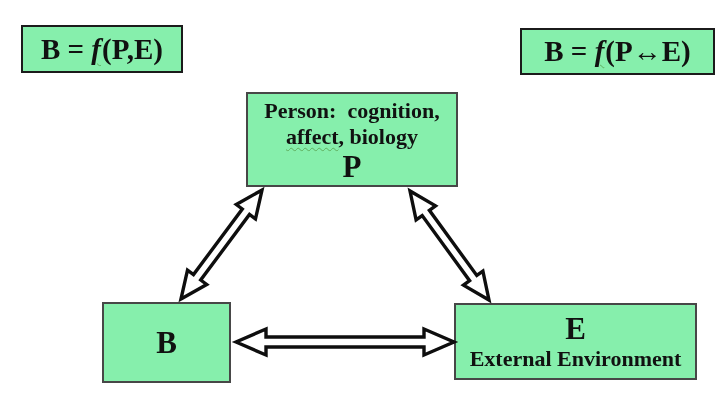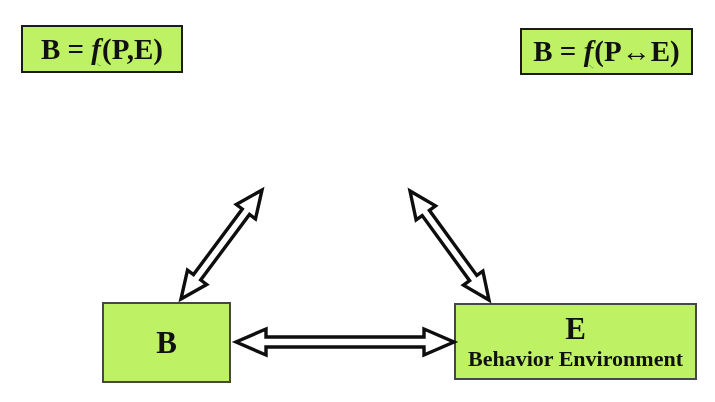--- a/index.html
+++ b/index.html
@@ -9,35 +9,35 @@
     height: 402px;
     background: #ffffff;
     font-family: "Liberation Serif", "DejaVu Serif", serif;
     font-weight: bold;
     color: #111111;
     overflow: hidden;
   }
   .box {
     position: absolute;
     box-sizing: border-box;
-    background: #bef264;
+    background: #86efac;
     display: flex;
     flex-direction: column;
     align-items: center;
     justify-content: center;
     text-align: center;
   }
   .formula-box {
     border: 2px solid #1b1b1b;
     font-size: 29px;
     line-height: 1;
     white-space: nowrap;
   }
   .formula-left  { left: 21px; top: 25px; width: 162px; height: 48px; }
-  .formula-right { left: 520px; top: 28px; width: 173px; height: 47px; }
+  .formula-right { left: 520px; top: 28px; width: 195px; height: 47px; }
   .node-box { border: 2px solid #474747; }
   .person-box      { left: 246px; top: 92px;  width: 212px; height: 95px; padding-top: 2px; }
   .behavior-box    { left: 102px; top: 302px; width: 129px; height: 81px; }
   .environment-box { left: 454px; top: 303px; width: 243px; height: 77px; }
   .node-line { font-size: 22px; line-height: 26px; white-space: nowrap; }
   .node-letter { font-size: 31px; line-height: 34px; }
   .f-italic {
     font-style: italic;
     padding-right: 1px;
   }
@@ -67,28 +67,33 @@
 <div class="stage">
 
   <div class="box formula-box formula-left">
     <span><span>B = </span><span class="f-italic squiggle">f</span><span>(P,E)</span></span>
   </div>
 
   <div class="box formula-box formula-right">
     <span><span>B = </span><span class="f-italic squiggle">f</span><span>(P↔E)</span></span>
   </div>
 
+  <div class="box node-box person-box">
+    <div class="node-line">Person: &nbsp;cognition,</div>
+    <div class="node-line"><span class="squiggle">affect</span><span>, biology</span></div>
+    <div class="node-letter">P</div>
+  </div>
 
   <div class="box node-box behavior-box">
     <div class="node-letter">B</div>
   </div>
 
   <div class="box node-box environment-box">
     <div class="node-letter">E</div>
-    <div class="node-line">Behavior Environment</div>
+    <div class="node-line">External Environment</div>
   </div>
 
   <svg class="arrow-layer" viewBox="0 0 715 402">
     <polygon points="181,299 206.7,284.5 200.7,280 249.5,214.4 255.5,218.9 262,190 236.3,204.5 242.3,209 193.5,274.6 187.5,270.1"></polygon>
     <polygon points="410,191 416.1,219.9 422.2,215.5 469.6,280.7 463.5,285.1 489,300 482.9,271.1 476.8,275.5 429.4,210.3 435.5,205.9"></polygon>
     <polygon points="236,342 266,355 266,347 424,347 424,355 454,342 424,329 424,337 266,337 266,329"></polygon>
   </svg>
 
 </div>
 

